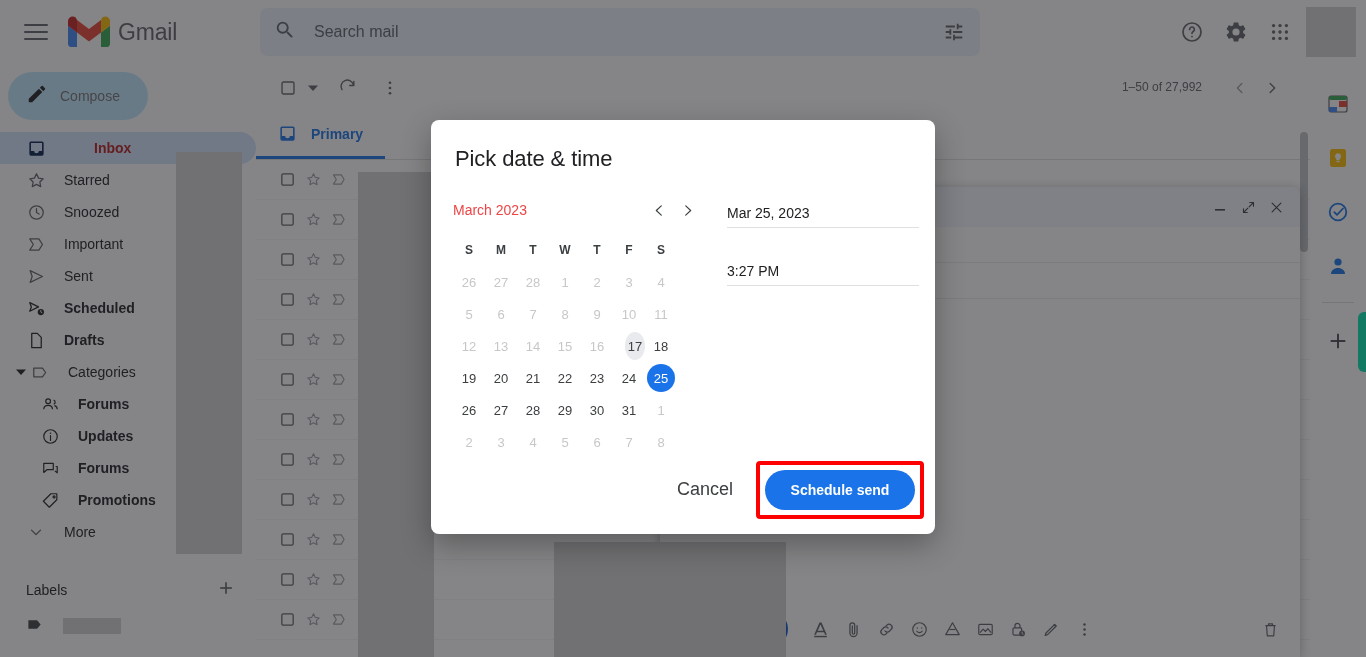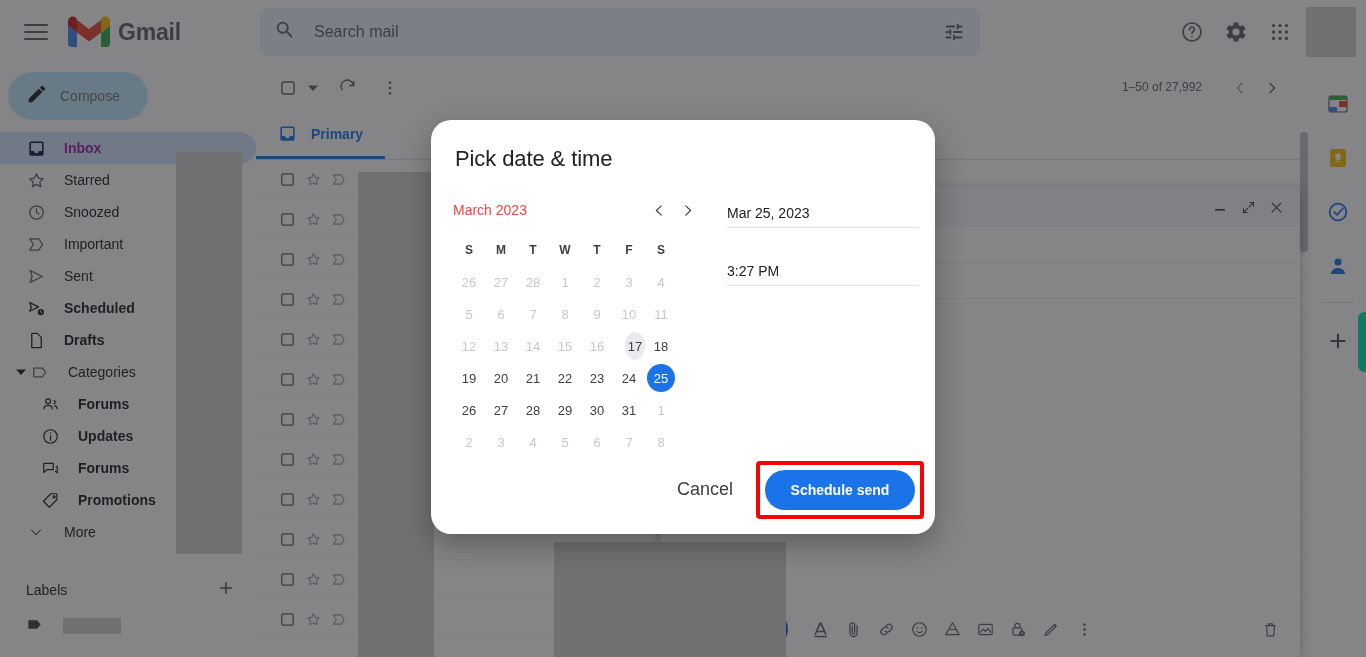--- a/index.html
+++ b/index.html
@@ -16,21 +16,21 @@
 
   
   .topbar { position: absolute; left: 0; top: 0; width: 1366px; height: 64px;
             display: flex; align-items: center; background: #ffffff; }
   .hamburger { width: 24px; height: 18px; margin-left: 24px; position: relative; cursor: pointer; }
   .hamburger i { position: absolute; left: 0; width: 24px; height: 2px; background: #5f6368; border-radius: 1px; }
   .hamburger i:nth-child(1){ top: 1px; }
   .hamburger i:nth-child(2){ top: 8px; }
   .hamburger i:nth-child(3){ top: 15px; }
 
-  .brand { display: flex; align-items: center; margin-left: 20px; font-weight: bold; }
+  .brand { display: flex; align-items: center; margin-left: 20px; }
   .gmail-m { width: 42px; height: 32px; }
   .brand-name { font-size: 23px; color: #5f6368; margin-left: 8px; letter-spacing: -0.2px; }
 
   .searchbox { position: absolute; left: 260px; top: 8px; width: 720px; height: 48px;
                background: #eaf1fb; border-radius: 8px; display: flex; align-items: center; }
   .searchbox .si { margin-left: 14px; }
   .searchbox .sp { font-size: 16px; color: #5f6368; margin-left: 18px; }
   .tune-btn { position: absolute; right: 10px; top: 8px; width: 32px; height: 32px;
               display:flex; align-items:center; justify-content:center; border-radius: 50%; }
 
@@ -42,21 +42,21 @@
   
   .sidebar { position: absolute; left: 0; top: 64px; width: 256px; bottom: 0; background: #ffffff; }
   .compose { margin: 8px 0 0 8px; width: 140px; height: 48px; border-radius: 24px;
              background: #c2e7ff; display: flex; align-items: center; cursor: pointer; }
   .compose .ci { margin-left: 18px; }
   .compose .cl { font-size: 14px; color: #737373; margin-left: 12px; }
 
   .navlist { margin-top: 12px; }
   .navitem { height: 32px; display: flex; align-items: center; border-radius: 0 16px 16px 0;
              padding-left: 26px; cursor: pointer; font-size: 14px; color: #202124; }
-  .navitem.active { background: #d3e3fd; font-weight: bold; color: #a21caf; }
+  .navitem.active { background: #d3e3fd; font-weight: bold; color: #b91c1c; gap: 30px; }
   .navitem.bold { font-weight: bold; }
   .navitem .nicon { width: 20px; height: 20px; display: flex; align-items: center; justify-content: center; flex: none; }
   .navitem .nlabel { margin-left: 18px; }
   .navitem.sub { padding-left: 40px; }
   .navitem.sub .nlabel { margin-left: 18px; }
   .navitem.cat { padding-left: 14px; }
   .navitem.cat .caret { width: 14px; display:flex; align-items:center; justify-content:center; flex:none;}
   .navitem.cat .nicon { margin-left: 2px; }
   .navitem.more { padding-left: 26px; }
 
@@ -122,21 +122,21 @@
               display:flex; align-items:center; justify-content:center; cursor: pointer; }
 
   
   .redact { position: absolute; background: #d3d3d3; }
 
   
   .scrim { position: absolute; inset: 0; background: rgba(32,33,36,0.55); }
 
   
   .dialog { position: absolute; left: 431px; top: 120px; width: 504px; height: 414px;
-            background: #ffffff; border-radius: 20px; box-shadow: 0 11px 30px rgba(0,0,0,0.30); }
+            background: #ffffff; border-radius: 8px; box-shadow: 0 11px 30px rgba(0,0,0,0.30); }
   .dlg-title { font-size: 22px; color: #202124; padding: 26px 0 0 24px; letter-spacing: -0.1px; }
 
   .dlg-cols { display: flex; margin-top: 22px; }
   .cal { width: 248px; margin-left: 22px; }
   .cal-head { height: 32px; display: flex; align-items: center; }
   .cal-month { font-size: 14px; color: #ef4444; flex: 1; }
   .cal-arrow { width: 28px; height: 28px; display: flex; align-items: center; justify-content: center;
                cursor: pointer; }
   .cal-grid { display: grid; grid-template-columns: repeat(7, 32px); column-gap: 0; margin-top: 8px; }
   .dow { height: 32px; display: flex; align-items: center; justify-content: center;

